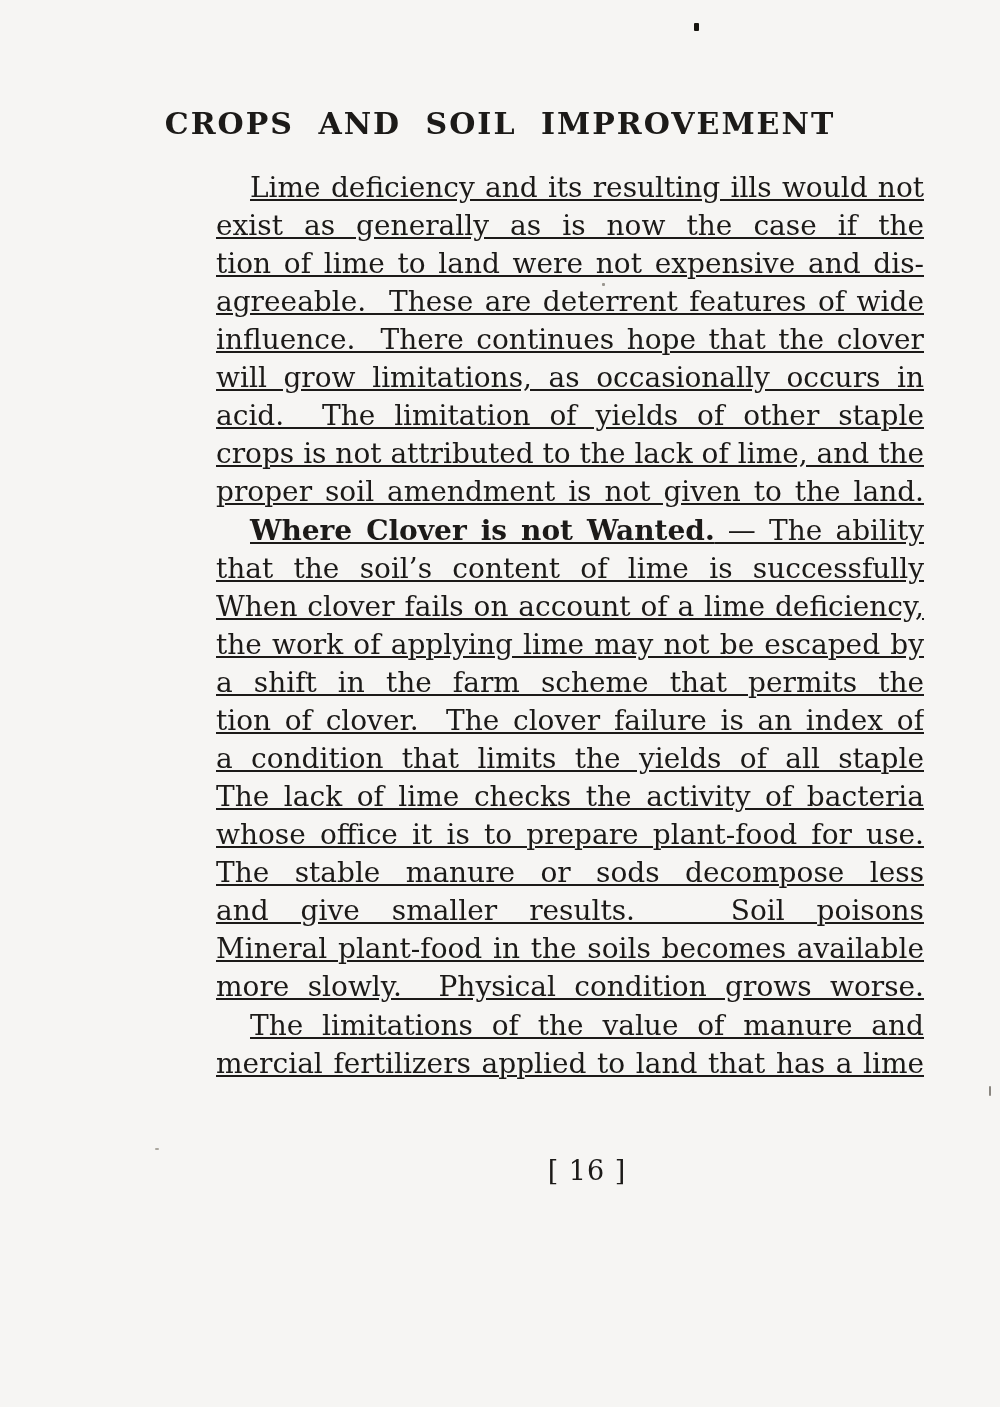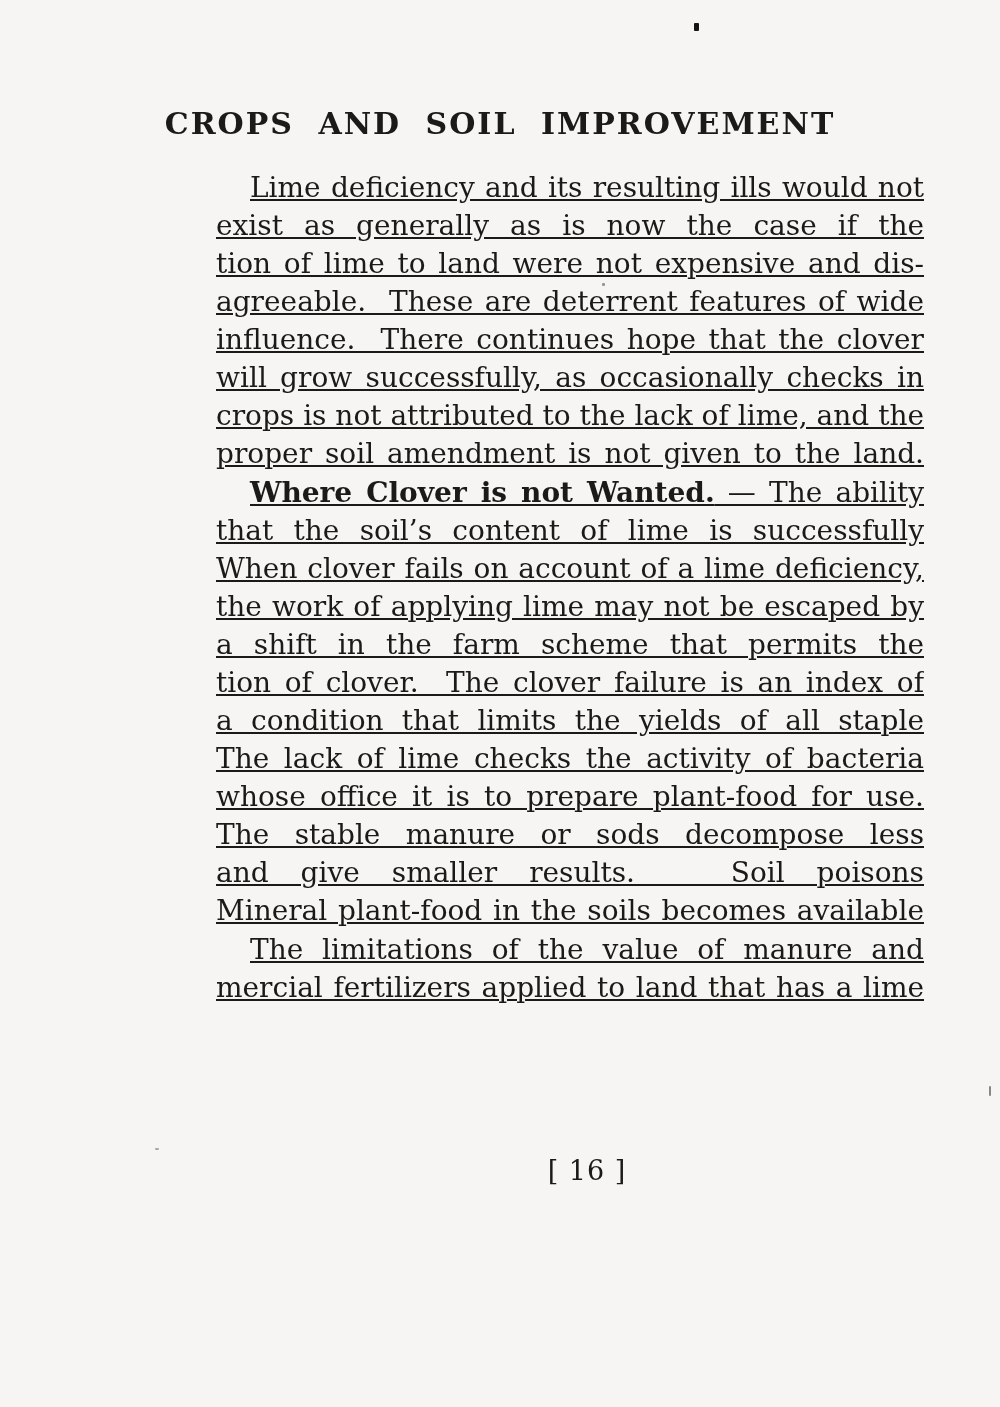--- a/index.html
+++ b/index.html
@@ -84,37 +84,39 @@
 <div class="page" style="background: rgb(246, 245, 243); color: rgb(28, 26, 24);">
   <div class="title">CROPS AND SOIL IMPROVEMENT</div>
 
   <div class="text-block">
       <div class="paragraph">
         <div class="line indent">Lime deficiency and its resulting ills would not</div>
         <div class="line">exist as generally as is now the case if the applica-</div>
         <div class="line">tion of lime to land were not expensive and dis-</div>
         <div class="line">agreeable.  These are deterrent features of wide</div>
         <div class="line">influence.  There continues hope that the clover</div>
-        <div class="line">will grow successfully, as occasionally checks in</div>
+        <div class="line">will grow limitations, as occasionally occurs in</div>
+        <div class="line">acid.  The limitation of yields of other staple</div>
         <div class="line">crops is not attributed to the lack of lime, and the</div>
         <div class="line">proper soil amendment is not given to the land.</div>
       </div>
       <div class="paragraph">
         <div class="line indent"><b>Where Clover is not Wanted.</b> — The ability</div>
         <div class="line">that the soil’s content of lime is successfully high.</div>
         <div class="line">When clover fails on account of a lime deficiency,</div>
         <div class="line">the work of applying lime may not be escaped by</div>
         <div class="line">a shift in the farm scheme that permits the elimina-</div>
         <div class="line">tion of clover.  The clover failure is an index of</div>
         <div class="line">a condition that limits the yields of all staple crops.</div>
         <div class="line">The lack of lime checks the activity of bacteria</div>
         <div class="line">whose office it is to prepare plant-food for use.</div>
         <div class="line">The stable manure or sods decompose less readily</div>
         <div class="line">and give smaller results.   Soil poisons accumulate.</div>
         <div class="line">Mineral plant-food in the soils becomes available</div>
+        <div class="line">more slowly.  Physical condition grows worse.</div>
       </div>
       <div class="paragraph">
         <div class="line indent">The limitations of the value of manure and com-</div>
         <div class="line">mercial fertilizers applied to land that has a lime</div>
       </div>
     </div>
 
   <div class="page-number">[ 16 ]</div>
 <div class="speck" style="left: 694px; top: 23px; width: 5px; height: 8px; background: rgb(23, 21, 15);"></div>
     <div class="speck" style="left: 602px; top: 283px; width: 3px; height: 3px; background: rgb(154, 150, 143);"></div>

